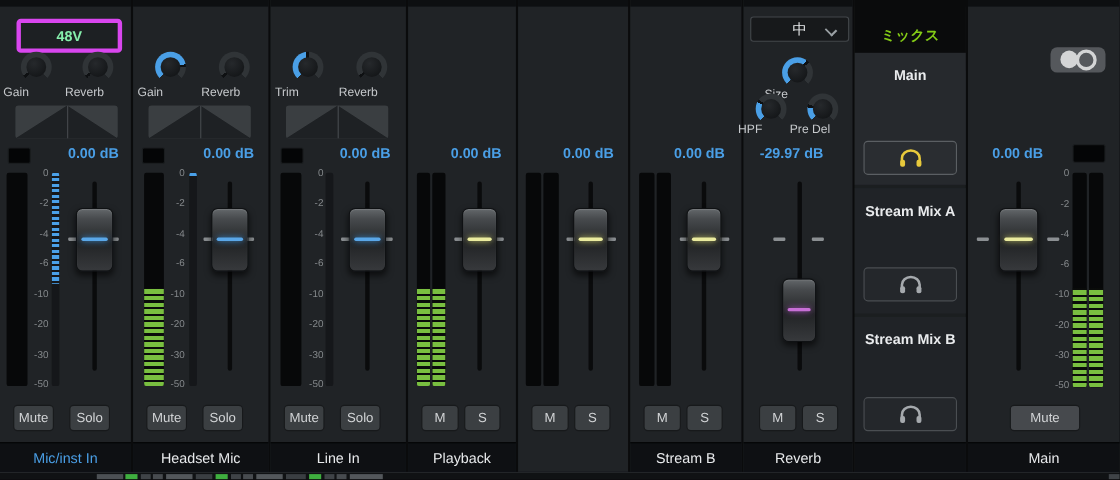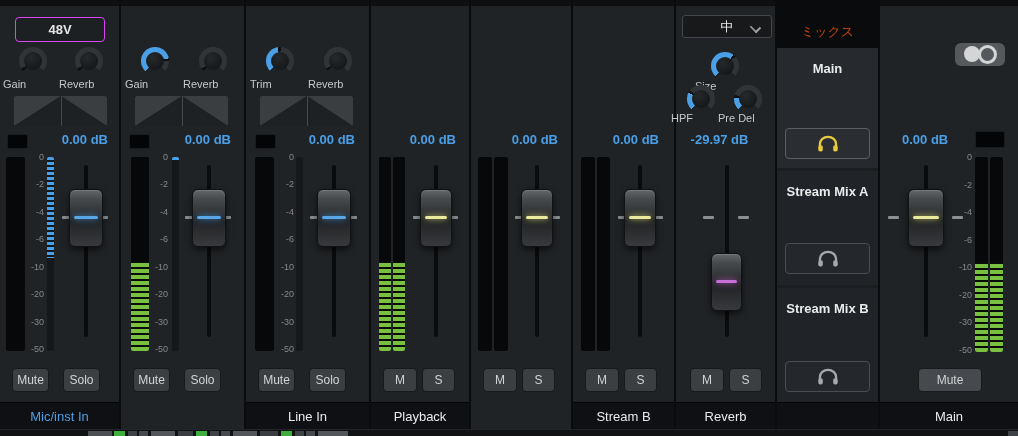--- a/index.html
+++ b/index.html
@@ -5,22 +5,22 @@
   html,body{margin:0;padding:0;background:#0b0c0d;}
   .app{position:relative;width:1018px;height:436px;background:#141619;overflow:hidden;
        font-family:"Liberation Sans",sans-serif;-webkit-font-smoothing:antialiased;}
   .col{position:absolute;top:0;height:429px;background:#202326;border-right:2px solid #0a0b0c;box-sizing:border-box;}
   .col::before{content:"";position:absolute;top:0;left:0;right:0;height:6px;background:#0d0f11;}
   .c0{left:0;width:121px}.c1{left:121px;width:125px}.c2{left:246px;width:125px}
   .c3{left:371px;width:100px}.c4{left:471px;width:102px}.c5{left:573px;width:103px}
   .c6{left:676px;width:101px}.cmix{left:777px;width:103px;background:#1b1e20}
   .cmain{left:880px;width:138px;border-right:none}
 
-  .phantom{position:absolute;left:15px;top:17px;width:88px;height:23px;border:1px solid #d946ef;
-    border-radius:4px;background:#1d2023;color:#e5e5e5;font-weight:bold;font-size:13px;
+  .phantom{position:absolute;left:15px;top:17px;width:88px;height:23px;border:4px solid #d946ef;
+    border-radius:4px;background:#1d2023;color:#86efac;font-weight:bold;font-size:13px;
     display:flex;align-items:center;justify-content:center;}
   .knob{position:absolute;width:28px;height:28px;border-radius:50%;}
   .kcore{position:absolute;inset:5px;border-radius:50%;background:radial-gradient(circle at 38% 32%,#26292c,#0f1113);}
   .klabel{position:absolute;width:60px;font-size:11px;color:#c6c9cc;}
   .pan{position:absolute;left:14px;top:96px;width:93px;height:30px;border-radius:3px;overflow:hidden;background:#303437;}
   .pan .pl{position:absolute;left:0;top:0;bottom:0;width:50%;background:linear-gradient(to right bottom,#3a3e41 49%,#1e2124 50.5%);}
   .pan .pr{position:absolute;right:0;top:0;bottom:0;width:50%;background:linear-gradient(to left bottom,#3a3e41 49%,#1e2124 50.5%);}
   .pan::after{content:"";position:absolute;left:50%;top:0;bottom:0;width:1px;background:#45494d;}
 
   .rvtype{position:absolute;left:6px;top:15px;width:90px;height:23px;background:#17191b;border:1px solid #43474b;
@@ -51,21 +51,21 @@
   .line-purple{background:#c76fd6;box-shadow:0 0 6px #b050c8;}
 
   .btn{position:absolute;top:368px;height:24px;background:#3b3f42;border:1px solid #17191b;border-radius:4px;
     color:#d2d4d6;font-size:12px;display:flex;align-items:center;justify-content:center;box-sizing:border-box;}
   .btn-main{background:#46494d;}
   .namebar{position:absolute;left:0;right:0;top:402px;height:27px;background:#0e1013;border-top:1px solid #030404;
     display:flex;align-items:center;justify-content:center;font-weight:normal;font-size:13px;color:#e8eaec;}
   .name-active{color:#4a9fe6;}
 
   .mixheader{position:absolute;top:0;left:0;right:0;height:64px;background:#0a0b0c;display:flex;align-items:center;
-    justify-content:center;color:#c2410c;font-weight:normal;font-size:13px;}
+    justify-content:center;color:#84cc16;font-weight:bold;font-size:13px;}
   .mixitem{position:absolute;left:0;right:0;background:#202327;}
   .mixitem.active{background:#26292d;}
   .mixlabel{position:absolute;top:13px;left:0;right:0;text-align:center;font-weight:bold;font-size:13px;color:#e9ebed;}
   .hpbtn{position:absolute;left:8px;right:8px;height:29px;border:1px solid #5b5f63;border-radius:4px;
     background:rgba(255,255,255,0.02);display:flex;align-items:center;justify-content:center;}
   .hp-active{color:#e7c93c;}
   .hp-idle{color:#a5a9ad;}
 
   .toggle{position:absolute;left:75px;top:43px;width:50px;height:23px;background:#55585c;border-radius:6px;}
   .tg-a{position:absolute;left:9px;top:3px;width:16px;height:16px;border-radius:50%;background:#d4d5d6;}
@@ -159,20 +159,21 @@
     <div class="fzone">
       <div class="track" style="left:86px"></div>
       <div class="dash" style="left:64px"></div>
       <div class="dash" style="left:99px"></div>
       <div class="handle" style="left: 71px; width: 34px; top: calc(30.8% - 29px);">
           <div class="hline line-blue"></div>
         </div>
     </div>
     <div class="btn" style="left:12px;width:37px">Mute</div>
     <div class="btn" style="left:63px;width:37px">Solo</div>
+    <div class="namebar">Headset Mic</div>
   </div>
 
   <div class="col c2">
     <div class="knob" style="left: 20px; top: 47px; background: conic-gradient(from 225deg, rgb(74, 159, 230) 0deg, rgb(74, 159, 230) 126deg, rgb(14, 16, 18) 126deg, rgb(14, 16, 18) 138deg, rgb(48, 52, 55) 138deg, rgb(48, 52, 55) 270deg, transparent 270deg, transparent 360deg);">
         <div class="kcore"></div>
       </div>
     <div class="klabel" style="left:4px;top:78px">Trim</div>
     <div class="knob" style="left: 78px; top: 47px; background: conic-gradient(from 225deg, rgb(74, 159, 230) 0deg, rgb(74, 159, 230) 0deg, rgb(14, 16, 18) 0deg, rgb(14, 16, 18) 12deg, rgb(48, 52, 55) 12deg, rgb(48, 52, 55) 270deg, transparent 270deg, transparent 360deg);">
         <div class="kcore"></div>
       </div>

